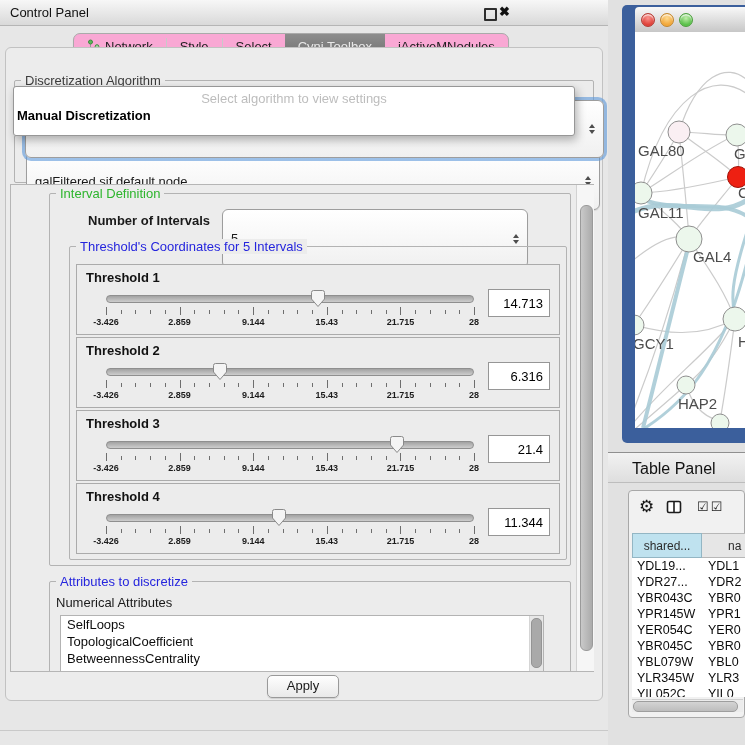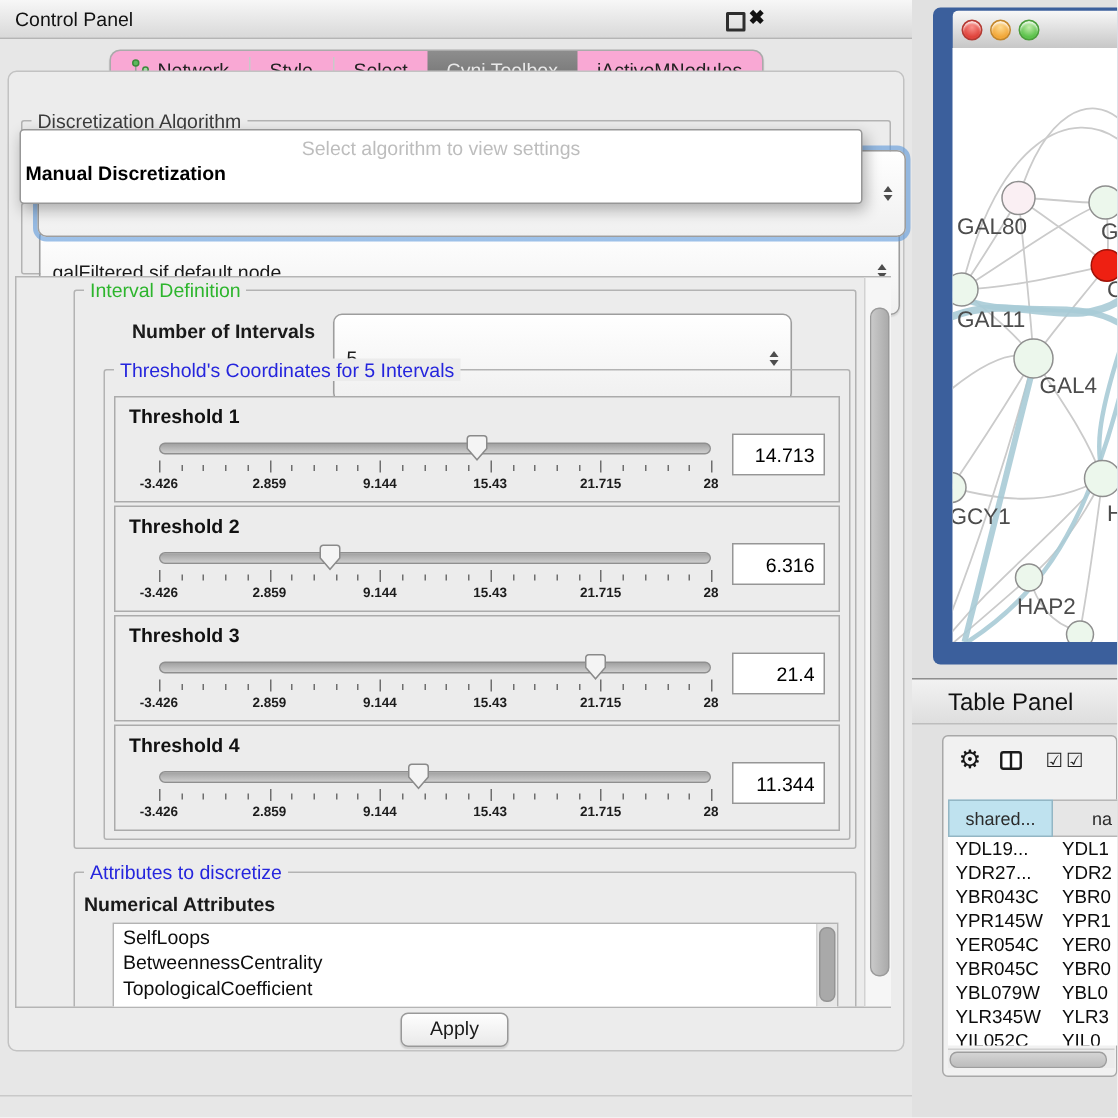--- a/index.html
+++ b/index.html
@@ -384,26 +384,26 @@
                 </div>
                 <input class="thr-value" value="11.344" style="">
               </div>
             </div>
           </div>
       </div>
     </div>
 
     <div class="group" style="left:38px;top:396px;width:520px;height:108px;">
       <span class="gtitle g-blue">Attributes to discretize</span>
-      <span class="abs" style="left:6px;top:13px;font-weight:bold;">Numerical Attributes</span>
-      <div class="attrlist" style="left:25px;top:33px;width:482px;height:72px;">
+      <span class="abs" style="left:6px;top:13px;font-weight:normal;">Numerical Attributes</span>
+      <div class="attrlist" style="left:10px;top:33px;width:482px;height:72px;">
         <div id="attritems">
             <div class="attr-item">SelfLoops</div>
+            <div class="attr-item">TopologicalCoefficient</div>
             <div class="attr-item">BetweennessCentrality</div>
-            <div class="attr-item">TopologicalCoefficient</div>
           </div>
         <div class="sb-v" style="right:0;top:0;width:13px;height:70px;">
           <div class="th" style="top:2px;height:48px;"></div>
         </div>
       </div>
     </div>
 
     <div id="vtrack">
       <div id="vthumb"></div>
     </div>

